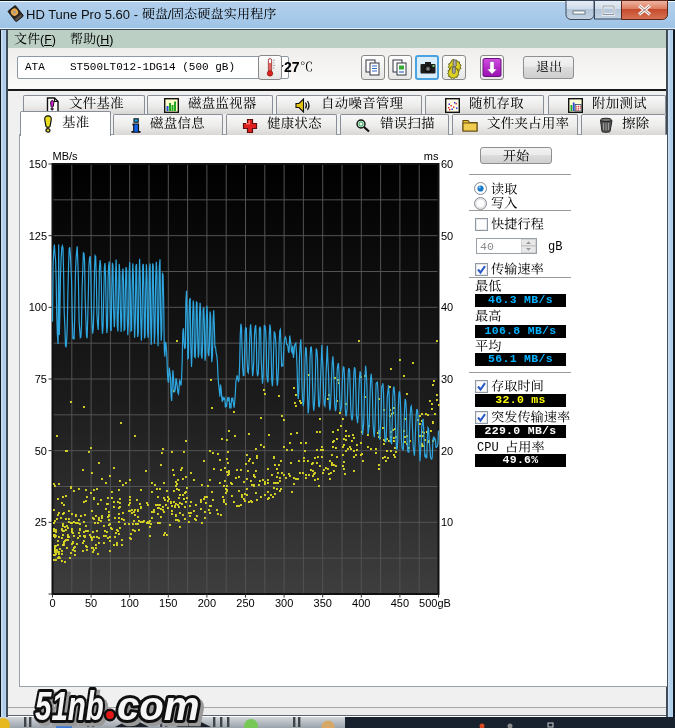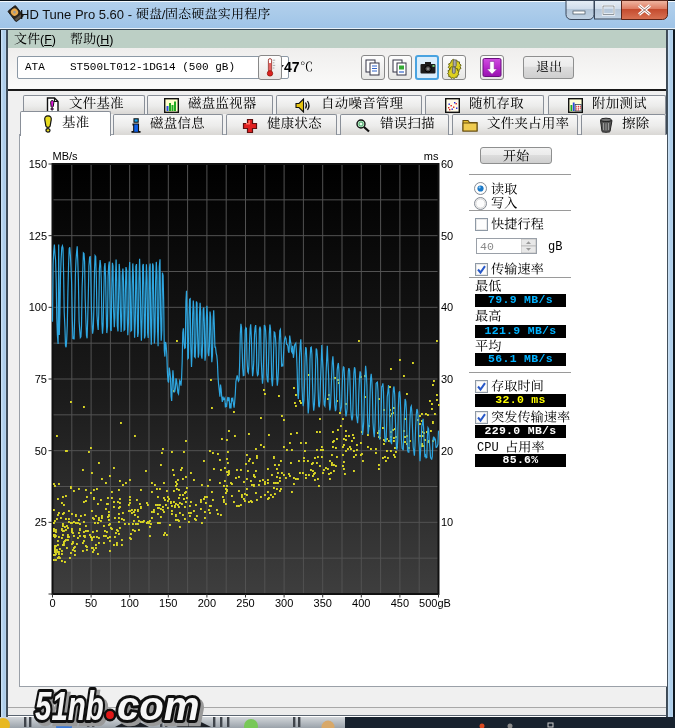--- a/index.html
+++ b/index.html
@@ -23,21 +23,21 @@
 <div class="a" style="left:0;top:0;width:675px;height:30px;background:linear-gradient(#b3d0ec,#a2c6e8 80%,#9dc2e6);border-top:1px solid #0a121a;box-shadow:inset 0 1px 0 #f4f9fd"></div>
 <div class="a" style="left:0;top:28px;width:675px;height:2px;background:linear-gradient(#e8f1f9 0,#e8f1f9 1px,#3a4956 1px,#3a4956 2px)"></div>
 <svg class="a" style="left:7px;top:5px" width="18" height="18" viewBox="0 0 18 18">
 <g transform="rotate(-38 9 9)">
       <rect x="4.2" y="1.8" width="9.6" height="13.4" rx="1" fill="#2c2620" stroke="#14100c" stroke-width=".8"></rect>
 <circle cx="9" cy="6.6" r="3.6" fill="#e8a84c"></circle>
       <circle cx="9" cy="6.6" r="1.3" fill="#9a9a9a"></circle>
 <rect x="5" y="12.2" width="7.8" height="2.4" fill="#5a5248"></rect>
     </g>
   </svg>
-<div class="a" style="left:20px;top:7px;font-size:13px;color:#101010">HD Tune Pro 5.60 - <svg style="vertical-align:top" width="26" height="15" viewBox="0 0 26 15">
+<div class="a" style="left:26px;top:7px;font-size:13px;color:#101010">HD Tune Pro 5.60 - <svg style="vertical-align:top" width="26" height="15" viewBox="0 0 26 15">
       <use href="#g786c" transform="translate(0.0 11.4) scale(0.0130)" fill="#000"></use>
       <use href="#g76d8" transform="translate(13.2 11.4) scale(0.0130)" fill="#000"></use>
     </svg><span style="font-size:13px">/</span><svg style="vertical-align:top" width="106" height="15" viewBox="0 0 106 15">
       <use href="#g56fa" transform="translate(0.0 11.4) scale(0.0130)" fill="#000"></use>
       <use href="#g6001" transform="translate(13.2 11.4) scale(0.0130)" fill="#000"></use>
       <use href="#g786c" transform="translate(26.4 11.4) scale(0.0130)" fill="#000"></use>
       <use href="#g76d8" transform="translate(39.6 11.4) scale(0.0130)" fill="#000"></use>
       <use href="#g5b9e" transform="translate(52.8 11.4) scale(0.0130)" fill="#000"></use>
       <use href="#g7528" transform="translate(66.0 11.4) scale(0.0130)" fill="#000"></use>
       <use href="#g7a0b" transform="translate(79.2 11.4) scale(0.0130)" fill="#000"></use>
@@ -89,21 +89,21 @@
       <path d="M0 0h9L4.5 5.5z" fill="#222"></path>
     </svg>
   </div>
 <div class="a tbtn" style="left:258px;top:55px;width:24px;height:25px">
 <svg width="22" height="23" viewBox="0 0 22 23">
       <rect x="9.4" y="2.6" width="3.2" height="13" rx="1.6" fill="#fff" stroke="#9a3028" stroke-width=".9"></rect>
 <rect x="10.3" y="7" width="1.4" height="9" fill="#d22"></rect>
       <circle cx="11" cy="17.4" r="2.7" fill="#d22" stroke="#901808" stroke-width=".8"></circle>
 <path d="M13.8 4.2h2.4M13.8 6.8h1.6M13.8 9.4h2.4M13.8 12h1.6" stroke="#999" stroke-width=".8"></path>
     </svg></div>
-<div class="a" style="left:284px;top:59px;font-size:14px;font-weight:bold;color:#000">47</div>
+<div class="a" style="left:284px;top:59px;font-size:14px;font-weight:bold;color:#000">27</div>
 <div class="a" style="left:300px;top:60px"><svg style="vertical-align:top" width="13" height="15" viewBox="0 0 13 15">
       <use href="#g2103" transform="translate(0.0 11.4) scale(0.0130)" fill="#000"></use>
     </svg></div>
 <div class="a tbtn" style="left:361px;top:55px;width:24px;height:25px;"><svg width="22" height="23" viewBox="0 0 22 23">
 <rect x="4" y="4" width="9" height="12" fill="#fff" stroke="#334" stroke-width="1"></rect>
 <rect x="8" y="7" width="9" height="12" fill="#fff" stroke="#334" stroke-width="1"></rect>
 <path d="M10 10h5M10 12.5h5M10 15h5" stroke="#36c" stroke-width="1.2"></path>
     </svg></div>
 <div class="a tbtn" style="left:388px;top:55px;width:24px;height:25px;"><svg width="22" height="23" viewBox="0 0 22 23">
 <rect x="4" y="4" width="9" height="12" fill="#fff" stroke="#334" stroke-width="1"></rect>
@@ -479,26 +479,26 @@
       <use href="#g4f20" transform="translate(0.0 11.6) scale(0.0132)" fill="#000"></use>
       <use href="#g8f93" transform="translate(13.2 11.6) scale(0.0132)" fill="#000"></use>
       <use href="#g901f" transform="translate(26.4 11.6) scale(0.0132)" fill="#000"></use>
       <use href="#g7387" transform="translate(39.6 11.6) scale(0.0132)" fill="#000"></use>
     </svg></div>
 <div class="sep" style="top:277px"></div>
 <div class="a" style="left:475px;top:279px"><svg style="vertical-align:top" width="26" height="16" viewBox="0 0 26 16">
       <use href="#g6700" transform="translate(0.0 11.6) scale(0.0132)" fill="#000"></use>
       <use href="#g4f4e" transform="translate(13.2 11.6) scale(0.0132)" fill="#000"></use>
     </svg></div>
-<div class="vbox" style="top:294px">79.9 MB/s</div>
+<div class="vbox" style="top:294px">46.3 MB/s</div>
 <div class="a" style="left:475px;top:309px"><svg style="vertical-align:top" width="26" height="16" viewBox="0 0 26 16">
       <use href="#g6700" transform="translate(0.0 11.6) scale(0.0132)" fill="#000"></use>
       <use href="#g9ad8" transform="translate(13.2 11.6) scale(0.0132)" fill="#000"></use>
     </svg></div>
-<div class="vbox" style="top:325px">121.9 MB/s</div>
+<div class="vbox" style="top:325px">106.8 MB/s</div>
 <div class="a" style="left:475px;top:339px"><svg style="vertical-align:top" width="26" height="16" viewBox="0 0 26 16">
       <use href="#g5e73" transform="translate(0.0 11.6) scale(0.0132)" fill="#000"></use>
       <use href="#g5747" transform="translate(13.2 11.6) scale(0.0132)" fill="#000"></use>
     </svg></div>
 <div class="vbox" style="top:353px">56.1 MB/s</div>
 <div class="sep" style="top:372px"></div>
 <svg class="a" style="left:475px;top:380px" width="13" height="13" viewBox="0 0 13 13">
     <rect x=".5" y=".5" width="12" height="12" fill="#fdfdfd" stroke="#8e99a5"></rect>
     <rect x="1.5" y="1.5" width="10" height="10" fill="none" stroke="#e8e8e8"></rect>
     <path d="M3 6.5 5.5 9.5 10 3.2" fill="none" stroke="#2858c8" stroke-width="2"></path>
@@ -523,21 +523,21 @@
       <use href="#g901f" transform="translate(52.8 11.6) scale(0.0132)" fill="#000"></use>
       <use href="#g7387" transform="translate(66.0 11.6) scale(0.0132)" fill="#000"></use>
     </svg></div>
 <div class="vbox" style="top:425px;color:#fff">229.0 MB/s</div>
 <div class="a mono" style="left:477px;top:441px;font-size:12px">CPU <span></span></div>
 <div class="a" style="left:505px;top:440px"><svg style="vertical-align:top" width="40" height="16" viewBox="0 0 40 16">
       <use href="#g5360" transform="translate(0.0 11.6) scale(0.0132)" fill="#000"></use>
       <use href="#g7528" transform="translate(13.2 11.6) scale(0.0132)" fill="#000"></use>
       <use href="#g7387" transform="translate(26.4 11.6) scale(0.0132)" fill="#000"></use>
     </svg></div>
-<div class="vbox" style="top:454px;color:#fff">85.6%</div>
+<div class="vbox" style="top:454px;color:#fff">49.6%</div>
 <div class="a" style="left:8px;top:687px;width:658px;height:21px;background:#f0f0f0;border-bottom:1px solid #a8a8a8"></div>
 <div class="a" style="left:8px;top:708px;width:658px;height:8px;background:#ececec;border-bottom:1px solid #5a6470"></div>
 <div class="a" style="left:0;top:717px;width:675px;height:11px;background:#18222e"></div>
 <div class="a" style="left:0;top:717px;width:345px;height:11px;background:linear-gradient(#d2d6da,#9aa2aa)"></div>
 <svg class="a" style="left:0;top:717px" width="675" height="11" viewBox="0 0 675 11">
     <circle cx="3" cy="8" r="7" fill="#e8b820"></circle>
     <rect x="24" y="0" width="2.4" height="10" fill="#3f444b"></rect>
     <rect x="29" y="0" width="2.4" height="10" fill="#3f444b"></rect>
     <rect x="87" y="0" width="2.4" height="10" fill="#3f444b"></rect>
     <rect x="92" y="0" width="2.4" height="10" fill="#3f444b"></rect>

